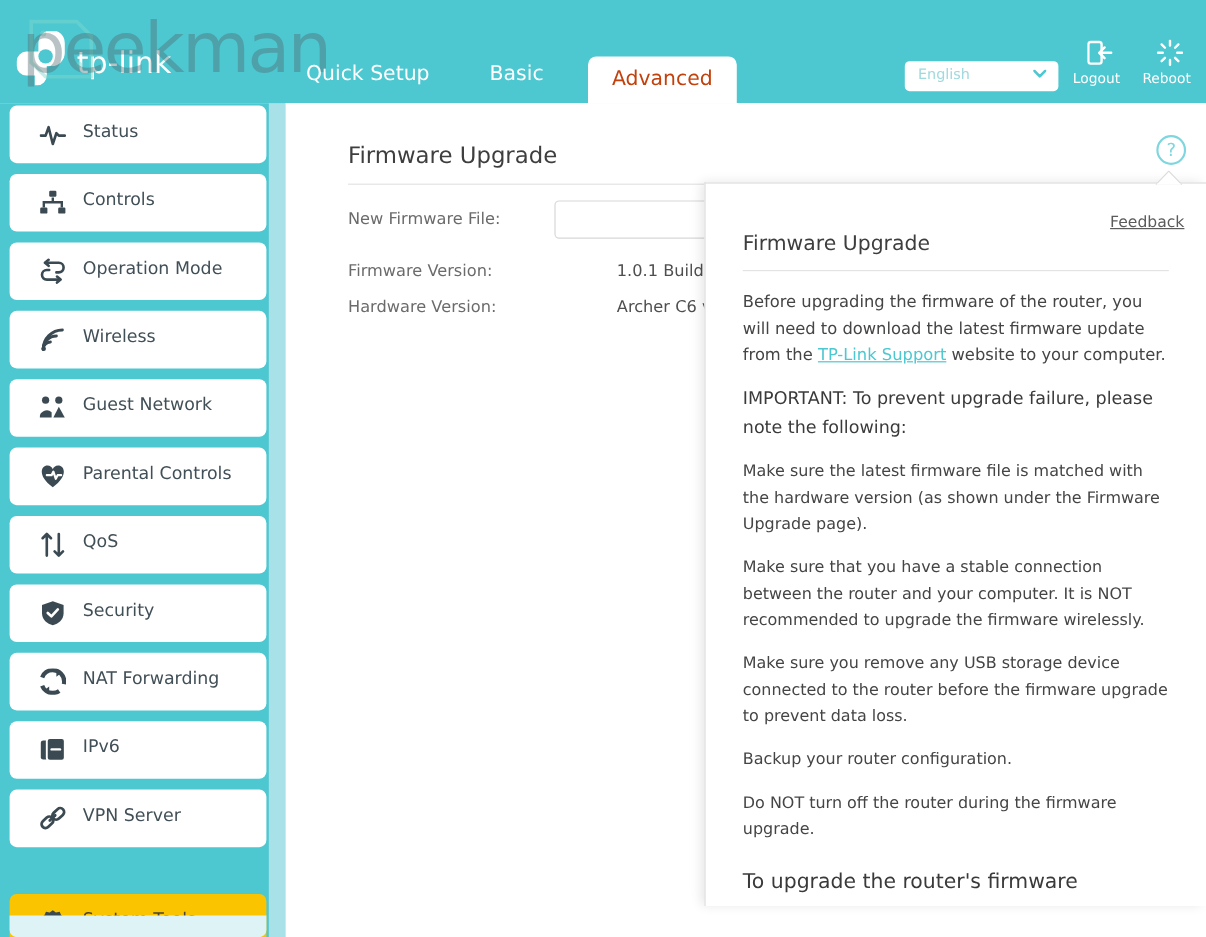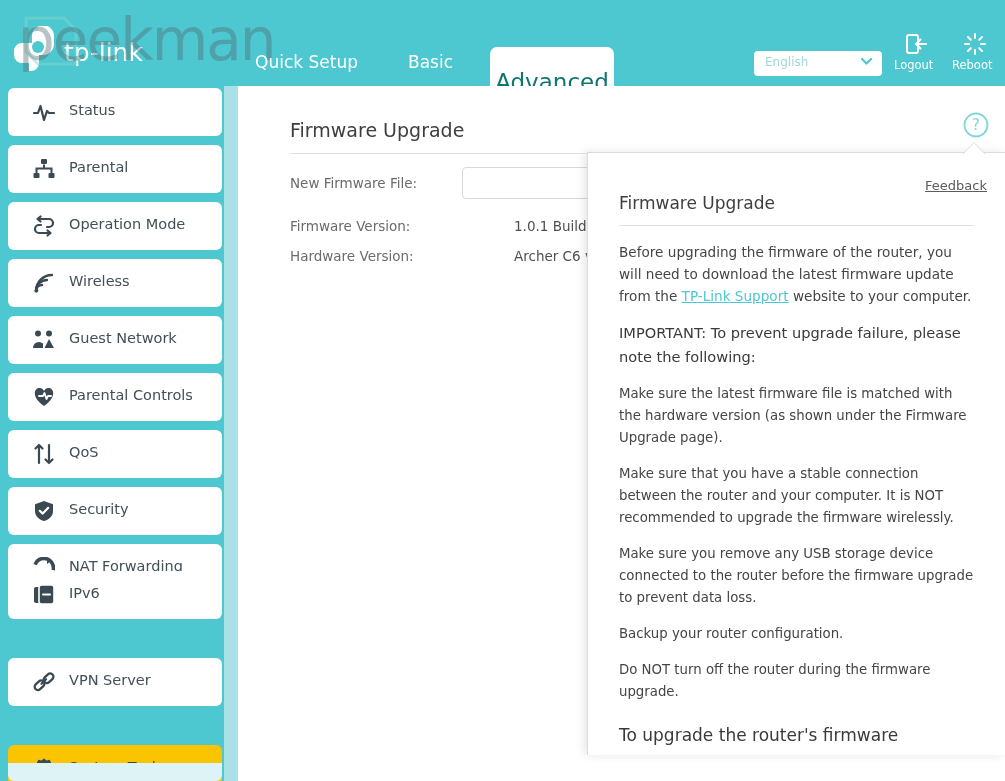--- a/index.html
+++ b/index.html
@@ -102,23 +102,22 @@
     height: 39px;
     background: #ffffff;
     border-radius: 7px 7px 0 0;
     cursor: pointer;
   }
   .tab-active span {
     position: absolute;
     left: 0; right: 0;
     top: 9px;
     text-align: center;
-    font-size: 23px;
-    color: #0f766e;
-    margin-top: 13px;
+    font-size: 17px;
+    color: #c2410c;
   }
 
   .lang-select {
     position: absolute;
     left: 754px;
     top: 51px;
     width: 128px;
     height: 25px;
     background: #ffffff;
     border-radius: 4px;
@@ -434,21 +433,21 @@
         </svg>
         <div class="ni-label">Status</div>
       </div>
       <div class="nav-item" style="top: 145px;">
         <svg class="ni-icon" viewBox="0 0 22 22">
           <rect x="8" y="1" width="6" height="5" rx="1" fill="#3b4a52"></rect>
           <rect x="0.5" y="15" width="6" height="5" rx="1" fill="#3b4a52"></rect>
           <rect x="15.5" y="15" width="6" height="5" rx="1" fill="#3b4a52"></rect>
           <path d="M11 6.5 v4 M3.5 15 v-4.5 h15 V15" fill="none" stroke="#3b4a52" stroke-width="2"></path>
         </svg>
-        <div class="ni-label">Parental</div>
+        <div class="ni-label">Controls</div>
       </div>
       <div class="nav-item" style="top: 202px;">
         <svg class="ni-icon" viewBox="0 0 22 22">
           <path d="M5 4 h11 a4 4 0 0 1 0 8 h-2" fill="none" stroke="#3b4a52" stroke-width="2.2" stroke-linecap="round"></path>
           <path d="M7.5 1.5 L4.5 4 L7.5 6.5" fill="none" stroke="#3b4a52" stroke-width="2.2" stroke-linecap="round" stroke-linejoin="round"></path>
           <path d="M17 18 h-11 a4 4 0 0 1 0 -8 h2" fill="none" stroke="#3b4a52" stroke-width="2.2" stroke-linecap="round"></path>
           <path d="M14.5 15.5 L17.5 18 L14.5 20.5" fill="none" stroke="#3b4a52" stroke-width="2.2" stroke-linecap="round" stroke-linejoin="round"></path>
         </svg>
         <div class="ni-label">Operation Mode</div>
       </div>
@@ -492,21 +491,21 @@
         <div class="ni-label">Security</div>
       </div>
       <div class="nav-item" style="top: 544px;">
         <svg class="ni-icon" viewBox="0 0 22 22">
           <path d="M11 1.5 a9.5 9.5 0 0 1 0 19 a9.5 9.5 0 0 1 0 -19z" fill="none" stroke="#3b4a52" stroke-width="3.6" stroke-dasharray="17 7"></path>
           <path d="M14 0 L18.5 3.5 L14 7z" fill="#3b4a52"></path>
           <path d="M8 22 L3.5 18.5 L8 15z" fill="#3b4a52"></path>
         </svg>
         <div class="ni-label">NAT Forwarding</div>
       </div>
-      <div class="nav-item" style="top: 571px;">
+      <div class="nav-item" style="top: 601px;">
         <svg class="ni-icon" viewBox="0 0 22 22">
           <rect x="1" y="3" width="13" height="16" rx="2" fill="#3b4a52"></rect>
           <rect x="6" y="1" width="15" height="19" rx="2.5" fill="#3b4a52" stroke="#ffffff" stroke-width="1.6"></rect>
           <path d="M10 10.5 h7" stroke="#ffffff" stroke-width="2" stroke-linecap="round"></path>
         </svg>
         <div class="ni-label">IPv6</div>
       </div>
       <div class="nav-item" style="top: 658px;">
         <svg class="ni-icon" viewBox="0 0 22 22">
           <rect x="1" y="11" width="11" height="6.5" rx="3.25" transform="rotate(-43 6.5 14.2)" fill="none" stroke="#3b4a52" stroke-width="2.3"></rect>

